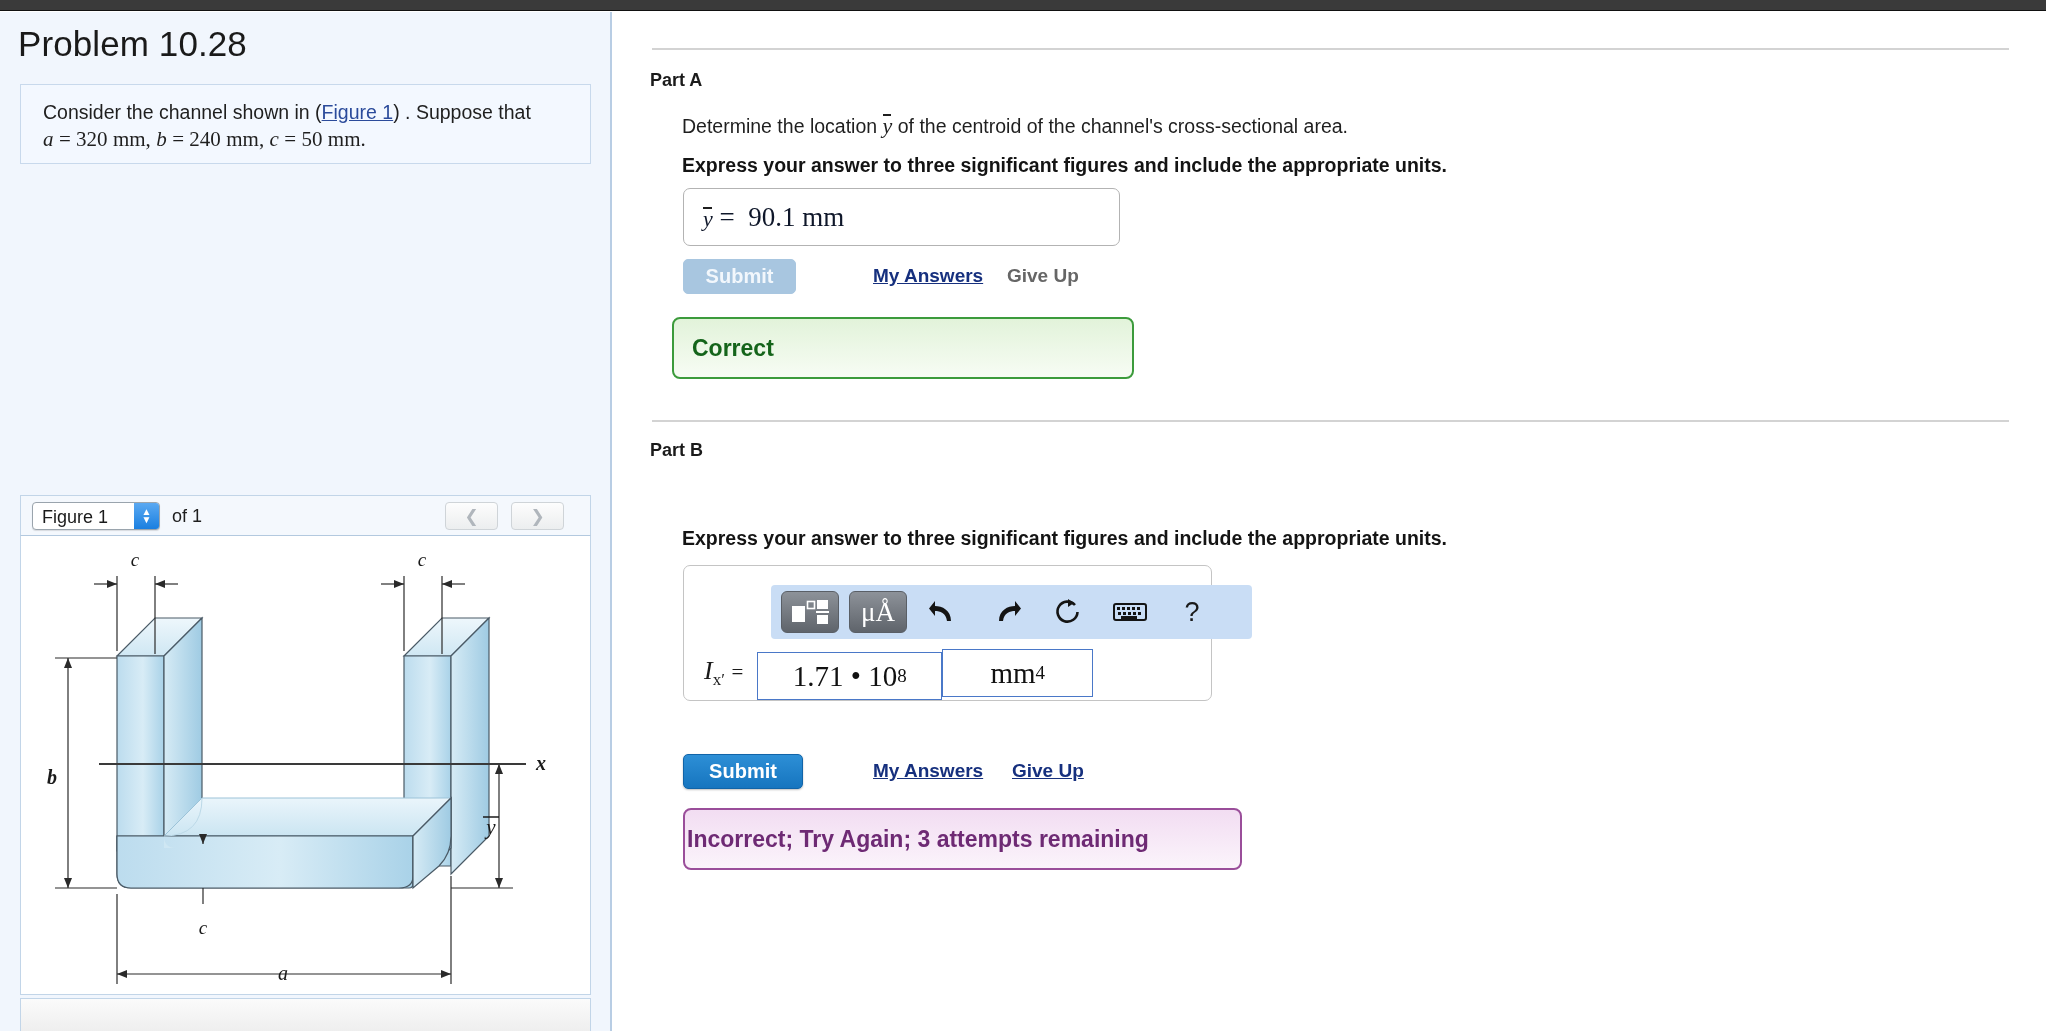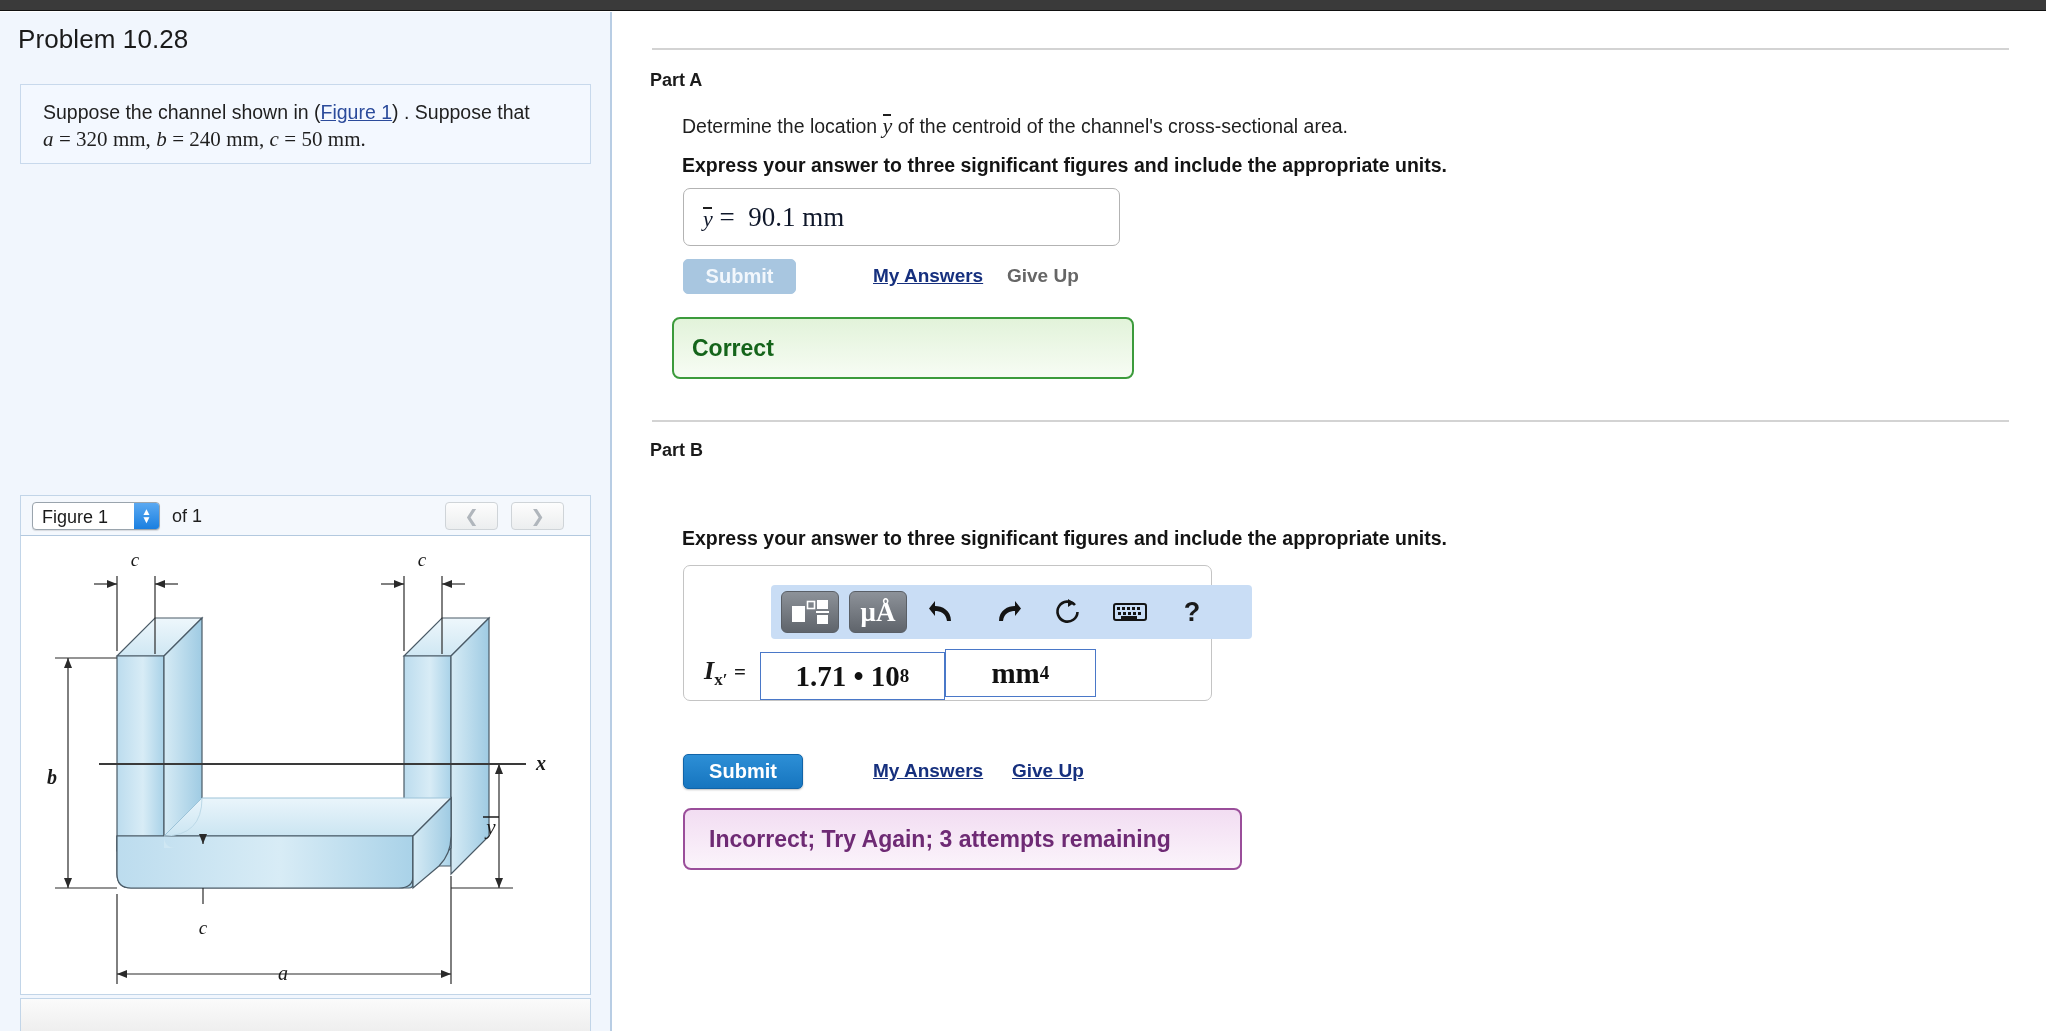--- a/index.html
+++ b/index.html
@@ -17,21 +17,21 @@
 
   
   .left-panel {
     position: absolute; left: 0; top: 12px;
     width: 612px; height: 1019px;
     background: #f1f6fd;
     border-right: 2px solid #b8cde4;
   }
   .problem-title {
     position: absolute; left: 18px; top: 12px;
-    font-size: 26px; color: #1a1a1a; letter-spacing: .1px;
+    font-size: 35px; color: #1a1a1a; letter-spacing: .1px;
   }
   .problem-box {
     position: absolute; left: 20px; top: 72px;
     width: 571px; height: 80px;
     background: #f3f8ff;
     border: 1px solid #c8d9ec;
   }
   .problem-text {
     position: absolute; left: 22px; top: 14px; right: 10px;
     font-size: 19.5px; color: #1f1f1f; line-height: 27px;
@@ -180,31 +180,30 @@
   }
   .verdict.correct span {
     margin-left: 18px; font-size: 23px; font-weight: bold; color: #14641a;
   }
   .verdict.incorrect {
     left: 69px; top: 796px; width: 559px; height: 62px;
     background: linear-gradient(#f2ddf2,#fbf4fb);
     border: 2px solid #9a4e9a;
   }
   .verdict.incorrect span {
-    margin-left: 24px; font-size: 23px; font-weight: bold; color: #6e2a74;
+    margin-left: 2px; font-size: 23px; font-weight: bold; color: #6e2a74;
   }
 
   
   .math-widget {
     position: absolute; left: 69px; top: 553px;
     width: 529px; height: 136px;
     background: #fff;
     border: 1px solid #c4c4c4;
     border-radius: 7px;
-    font-weight: bold;
   }
   .math-toolbar {
     position: absolute; left: 87px; top: 19px;
     width: 481px; height: 54px;
     background: #c9ddf5;
     border-radius: 4px;
     display: flex; align-items: center;
   }
   .tb-key {
     width: 58px; height: 42px; margin-left: 10px;
@@ -250,21 +249,21 @@
 <body>
 
 <div class="topbar"></div>
 
 <div class="left-panel">
 
   <div class="problem-title">Problem 10.28</div>
 
   <div class="problem-box">
     <div class="problem-text">
-      <span>Suppose the channel shown in (</span><a class="figlink">Figure 1</a><span>) . Suppose that</span><br>
+      <span>Consider the channel shown in (</span><a class="figlink">Figure 1</a><span>) . Suppose that</span><br>
       <span class="mathvar">a</span>
       <span class="mathnum">= 320</span>
       <span class="mathnum">mm</span><span class="mathnum">,</span>
       <span class="mathvar">b</span>
       <span class="mathnum">= 240</span>
       <span class="mathnum">mm</span><span class="mathnum">,</span>
       <span class="mathvar">c</span>
       <span class="mathnum">= 50</span>
       <span class="mathnum">mm</span><span class="mathnum">.</span>
     </div>

